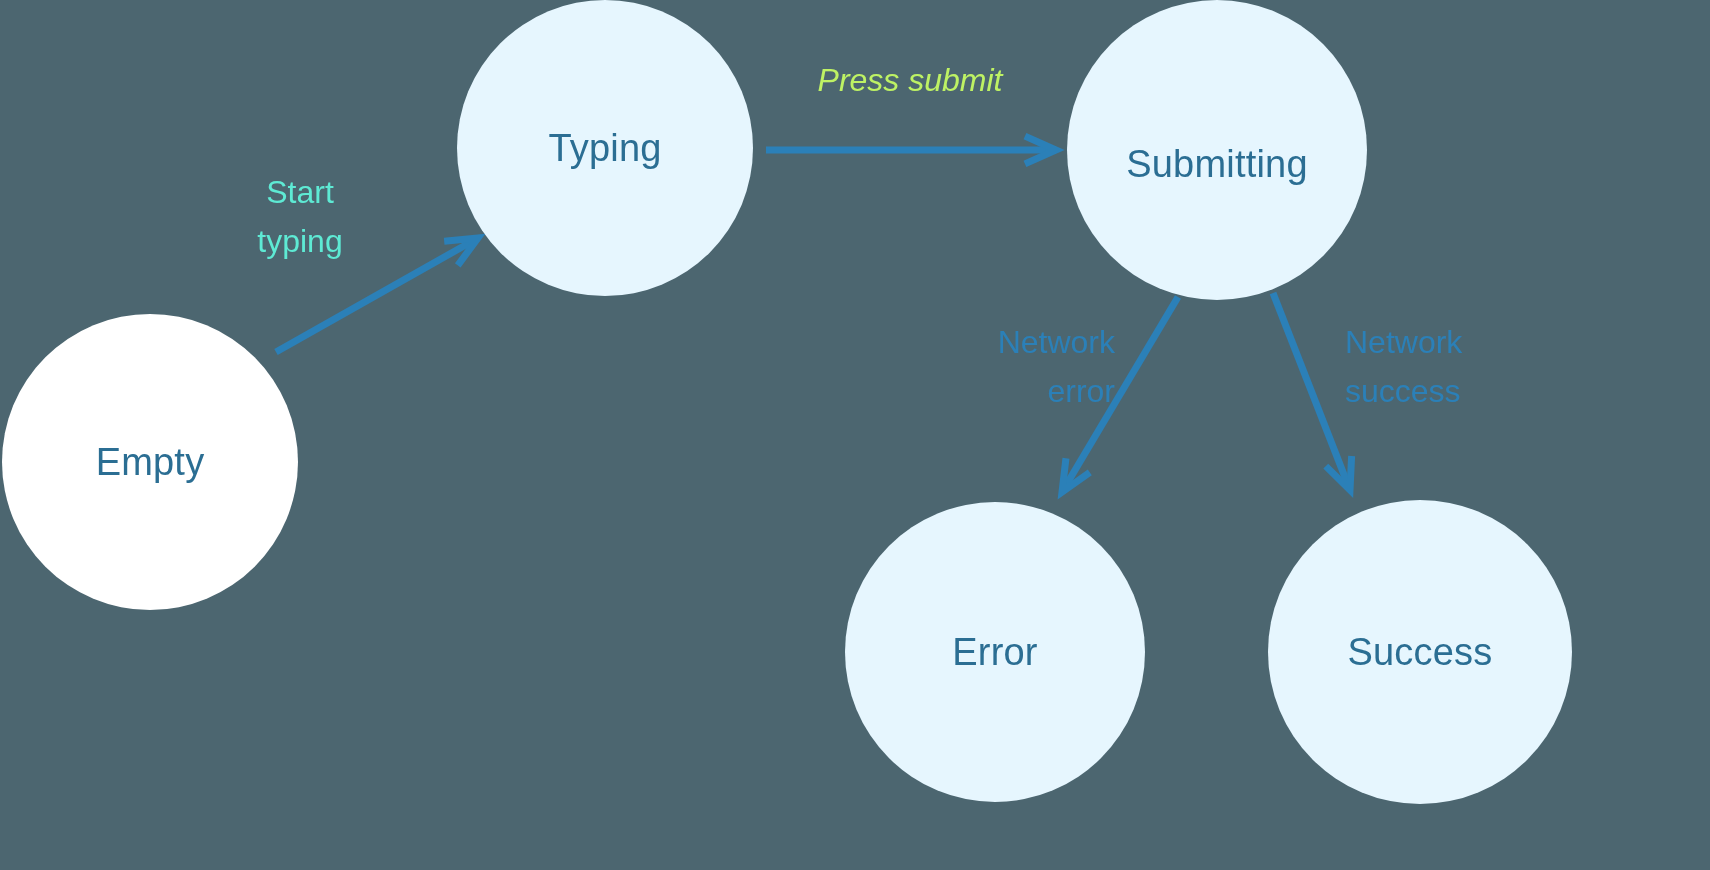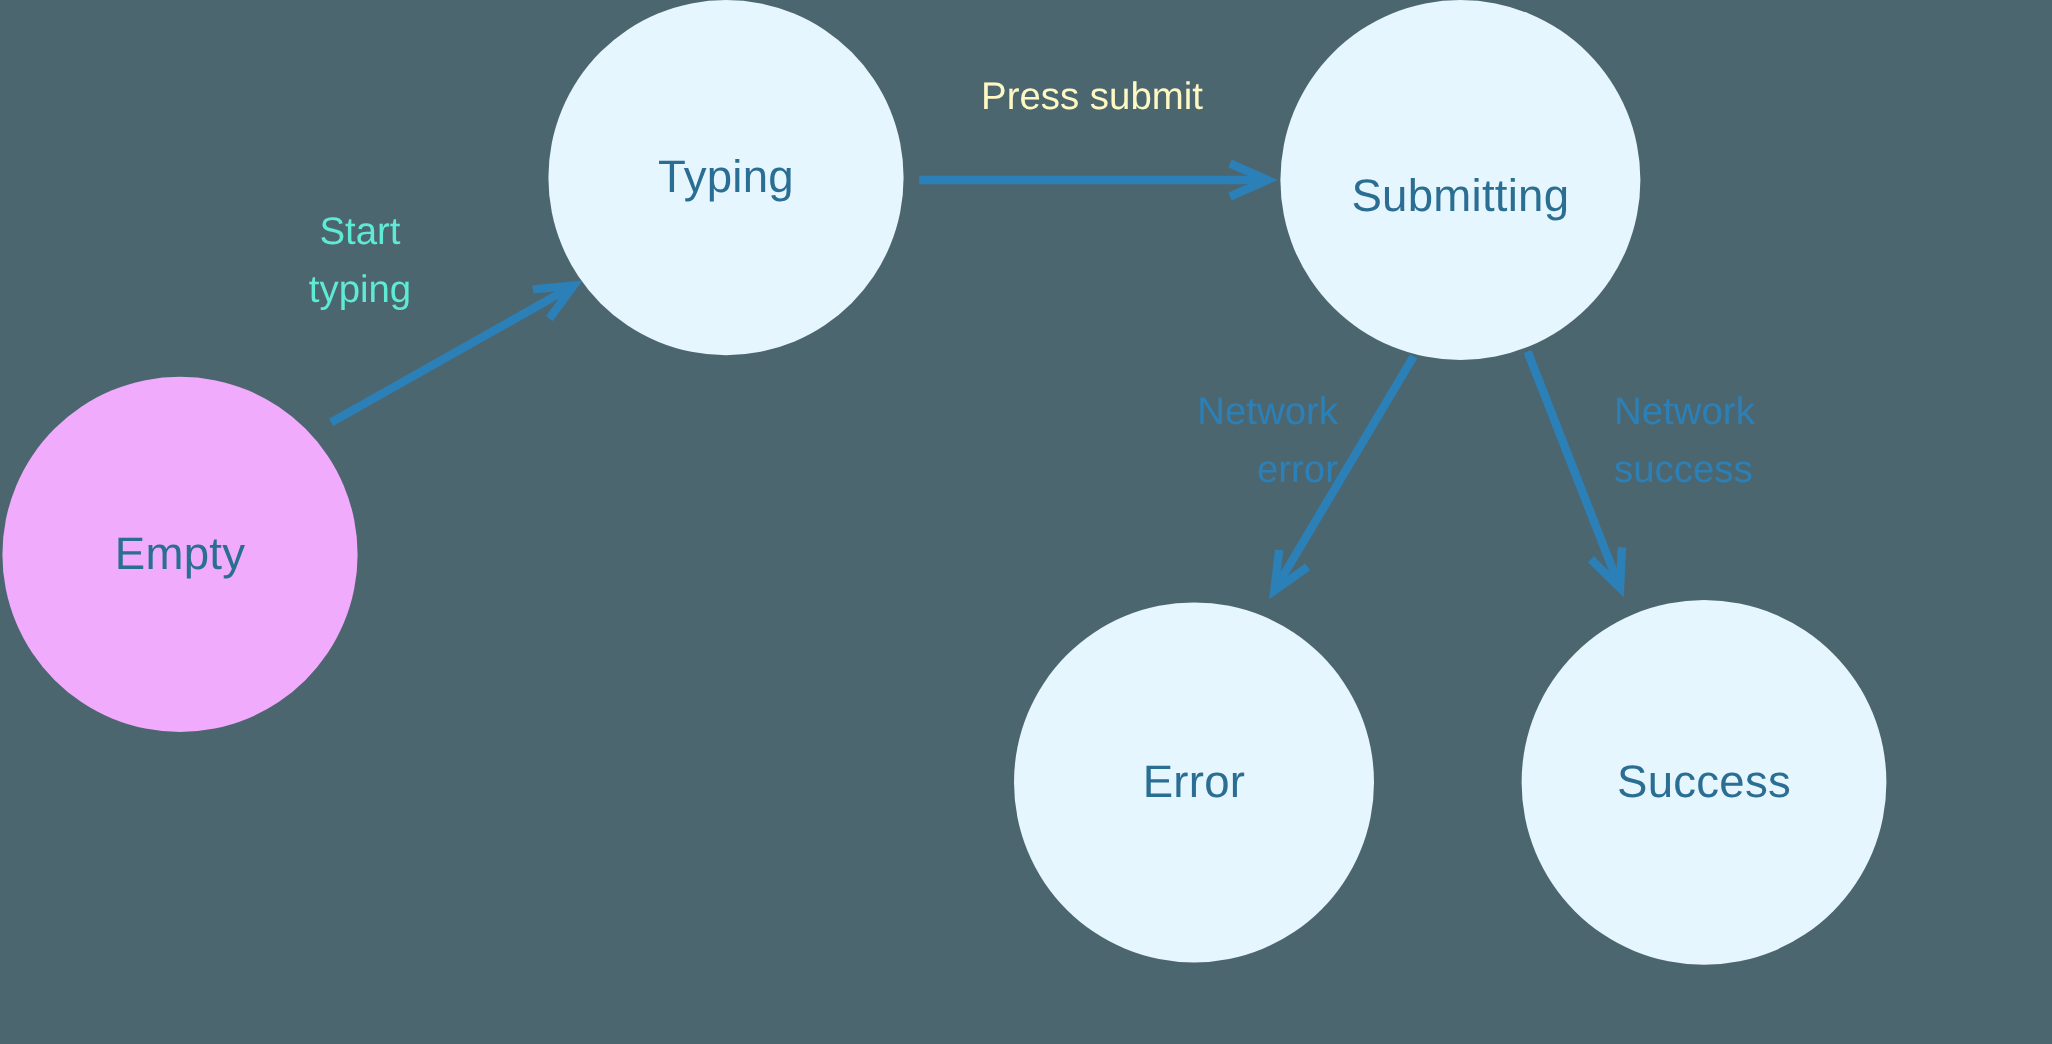--- a/index.html
+++ b/index.html
@@ -65,39 +65,39 @@
         <line x1="766" y1="150" x2="1056" y2="150" stroke="#2B80B8"></line>
         <path d="M 1024.9549760293814 163.86385540402537 L 1056 150 L 1024.9549760293814 136.13614459597463" stroke="#2B80B8" stroke-width="7" stroke-linecap="butt" stroke-linejoin="miter" fill="none"></path>
         <line x1="1178" y1="297" x2="1062" y2="492" stroke="#2B80B8"></line>
         <path d="M 1065.9567815524754 458.23102193216397 L 1062 492 L 1089.786841782913 472.40685263334734" stroke="#2B80B8" stroke-width="7" stroke-linecap="butt" stroke-linejoin="miter" fill="none"></path>
         <line x1="1273" y1="293" x2="1350" y2="490" stroke="#2B80B8"></line>
         <path d="M 1325.7857341977488 466.1322533183813 L 1350 490 L 1351.6108310776315 456.03817991863014" stroke="#2B80B8" stroke-width="7" stroke-linecap="butt" stroke-linejoin="miter" fill="none"></path>
       </g>
   </svg>
 
   <div id="nodes">
-      <div class="node" style="left: 2px; top: 314px; width: 296px; height: 296px; background: #f0abfc;">
+      <div class="node" style="left: 2px; top: 314px; width: 296px; height: 296px; background: #ffffff;">
         <span class="node-label" style="color: rgb(43, 110, 147);">Empty</span>
       </div>
       <div class="node" style="left: 457px; top: 0px; width: 296px; height: 296px; background: rgb(230, 246, 254);">
         <span class="node-label" style="color: rgb(43, 110, 147);">Typing</span>
       </div>
       <div class="node" style="left: 1067px; top: 0px; width: 300px; height: 300px; background: rgb(230, 246, 254);">
         <span class="node-label" style="color: rgb(43, 110, 147); margin-top: 28px;">Submitting</span>
       </div>
       <div class="node" style="left: 845px; top: 502px; width: 300px; height: 300px; background: rgb(230, 246, 254);">
         <span class="node-label" style="color: rgb(43, 110, 147);">Error</span>
       </div>
       <div class="node" style="left: 1268px; top: 500px; width: 304px; height: 304px; background: rgb(230, 246, 254);">
         <span class="node-label" style="color: rgb(43, 110, 147);">Success</span>
       </div>
     </div>
   <div id="edge-labels">
       <div class="edge-label align-center" style="left: 180px; top: 168px; width: 240px; color: #5eead4;">Start
 typing</div>
-      <div class="edge-label align-center" style="left: 790px; top: 56px; width: 240px; color: #fef9c3;">Press submit</div>
+      <div class="edge-label align-center" style="left: 790px; top: 56px; width: 240px; color: #bef264; font-style: italic;">Press submit</div>
       <div class="edge-label align-right" style="left: 830px; top: 318px; width: 285px; color: rgb(43, 128, 184);">Network
 error</div>
       <div class="edge-label align-left" style="left: 1345px; top: 318px; width: 285px; color: rgb(43, 128, 184);">Network
 success</div>
     </div>
 
 </div>
 
 </body></html>

